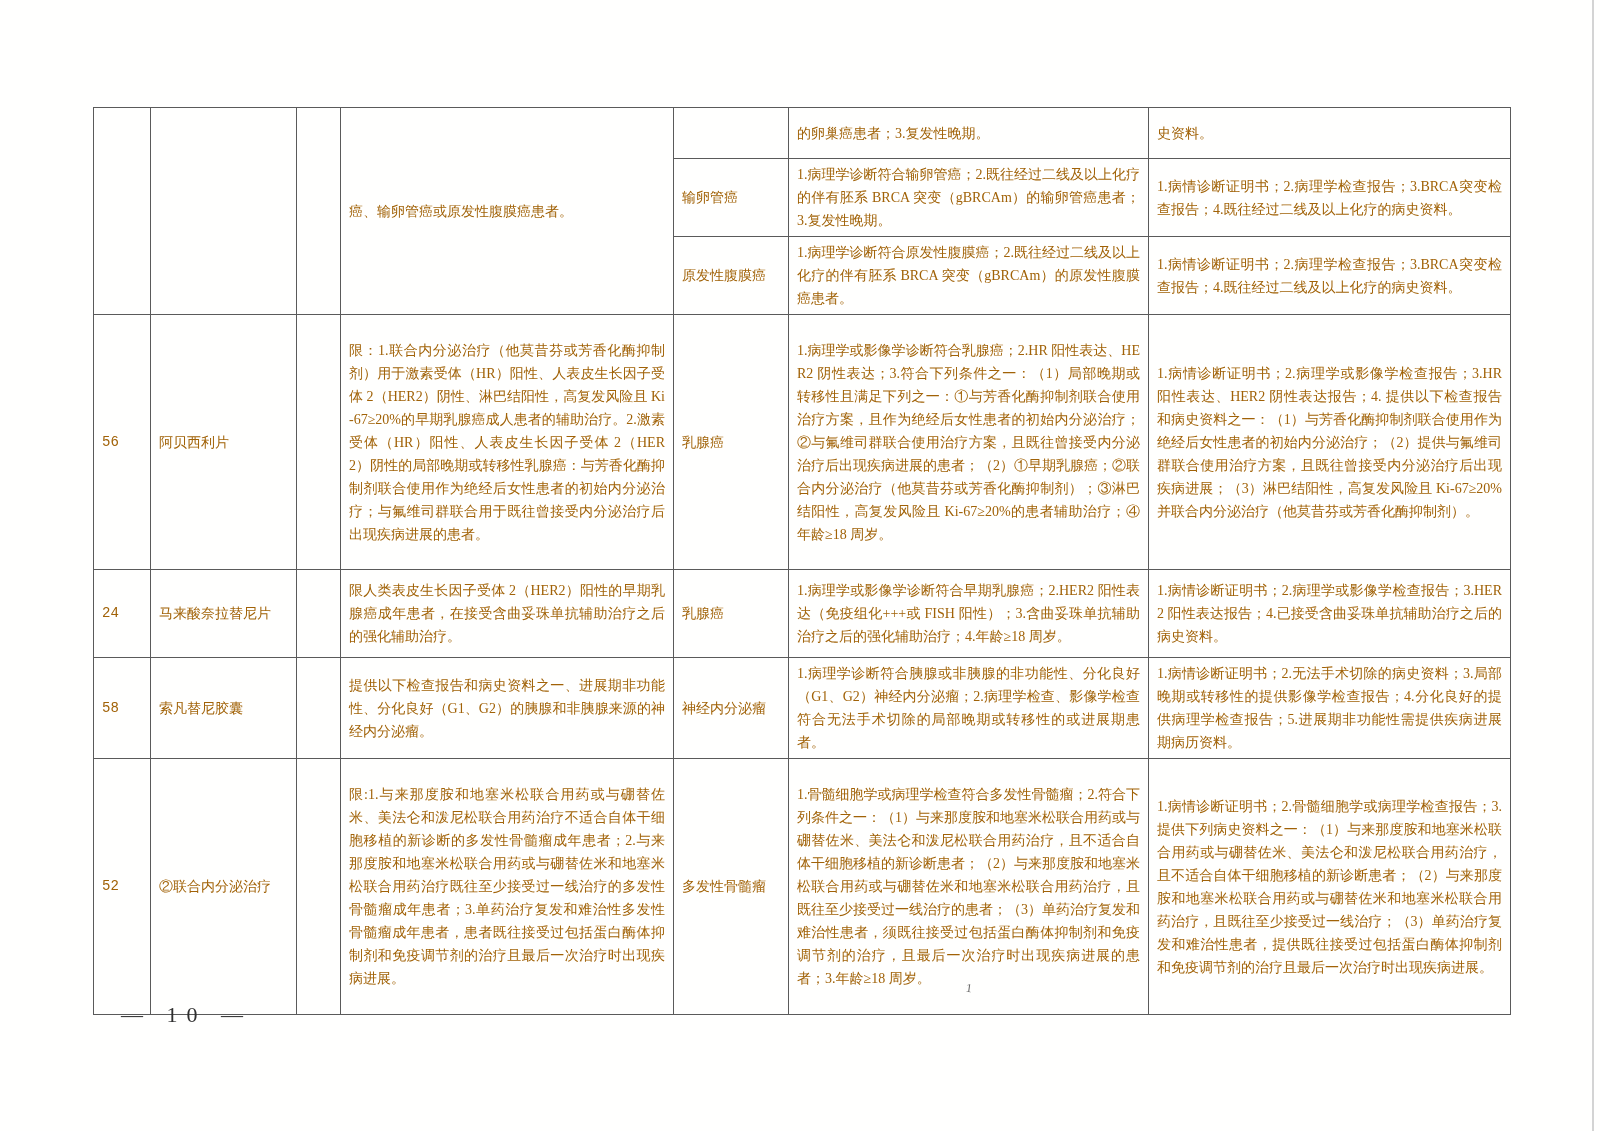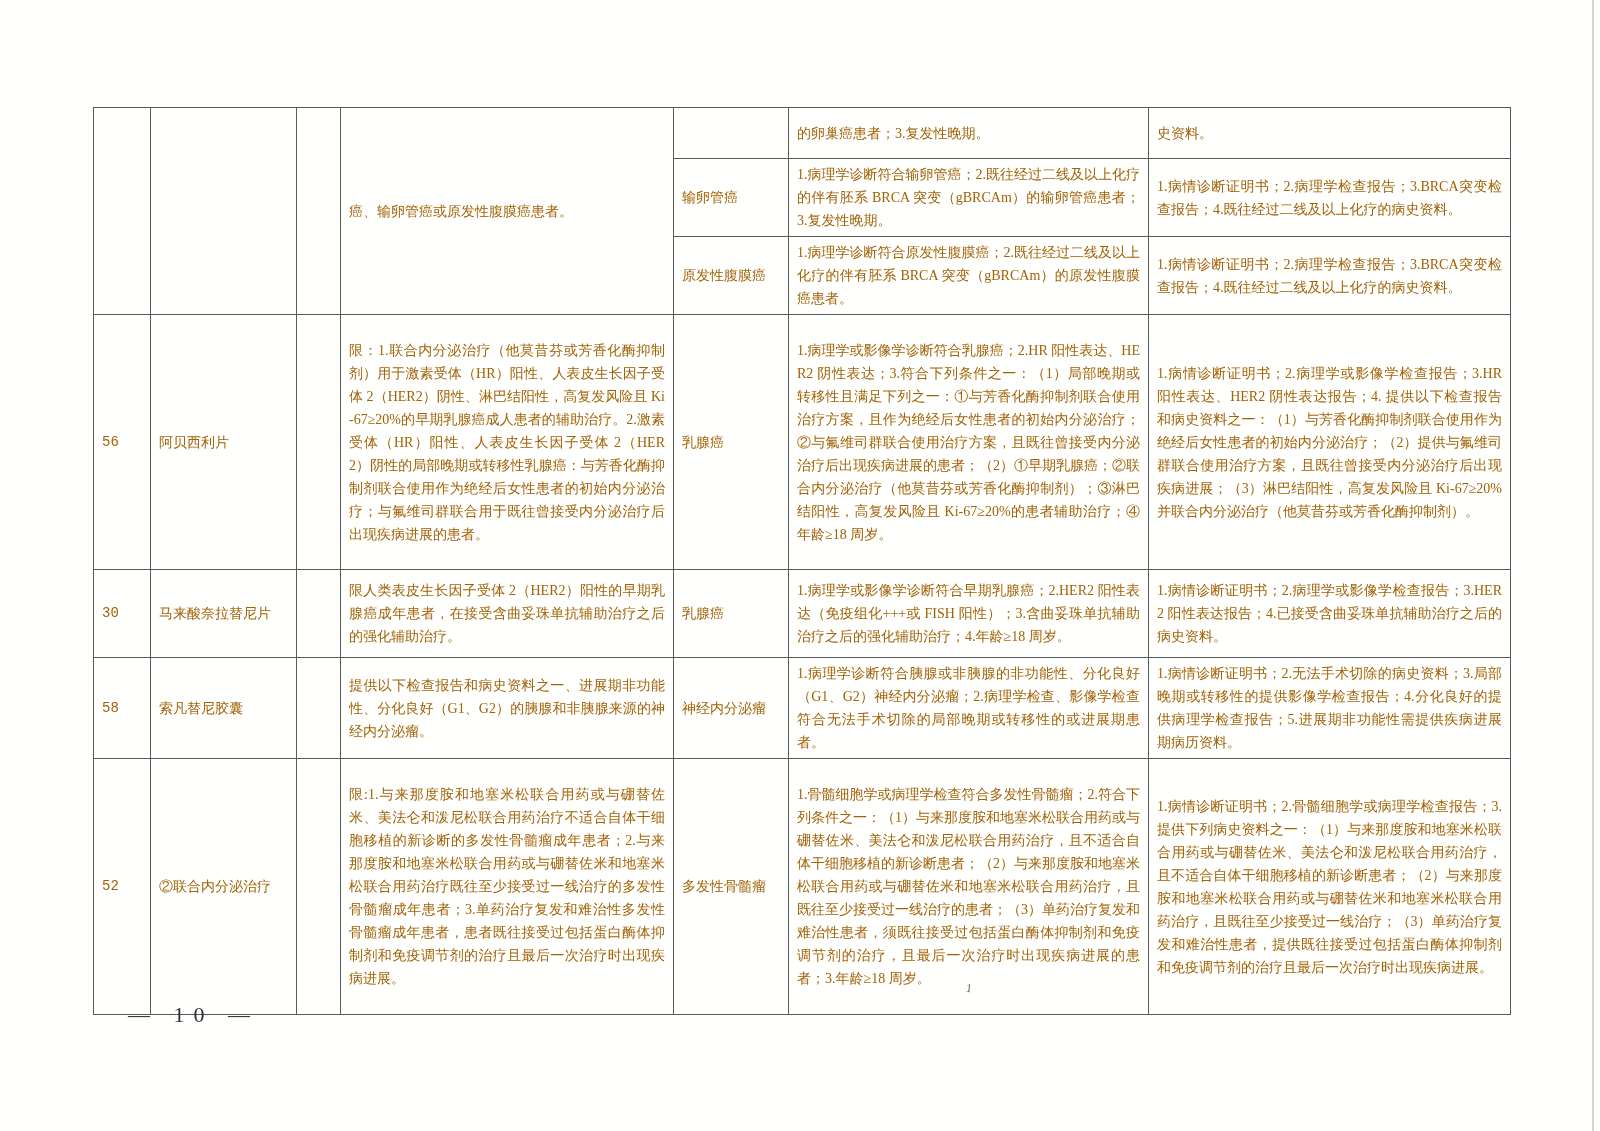--- a/index.html
+++ b/index.html
@@ -39,21 +39,21 @@
   td.c-disease{text-align:justify;margin-top:22px;}
   td.va-top{vertical-align:top;}
   tr.h-a{height:51px;}
   tr.h-b{height:68px;}
   tr.h-c{height:65px;}
   tr.h-56{height:255px;}
   tr.h-57{height:88px;}
   tr.h-58{height:95px;}
   tr.h-59{height:256px;}
   .pageno{
-    position:absolute;left:128px;top:1002px;
+    position:absolute;left:121px;top:1002px;
     font-size:22px;letter-spacing:9px;color:#2f2f2f;
     font-family:"Liberation Serif","DejaVu Serif",serif;
   }
   .stray{
     position:absolute;left:966px;top:981px;
     font-size:12px;color:#666;transform:rotate(8deg);
   }
 </style>
 </head>
 <body>
@@ -97,21 +97,21 @@
     <td class="c-no">56</td>
     <td class="c-drug">阿贝西利片</td>
     <td></td>
     <td class="va-top">限：1.联合内分泌治疗（他莫昔芬或芳香化酶抑制剂）用于激素受体（HR）阳性、人表皮生长因子受体 2（HER2）阴性、淋巴结阳性，高复发风险且 Ki-67≥20%的早期乳腺癌成人患者的辅助治疗。2.激素受体（HR）阳性、人表皮生长因子受体 2（HER2）阴性的局部晚期或转移性乳腺癌：与芳香化酶抑制剂联合使用作为绝经后女性患者的初始内分泌治疗；与氟维司群联合用于既往曾接受内分泌治疗后出现疾病进展的患者。</td>
     <td class="c-disease">乳腺癌</td>
     <td class="va-top">1.病理学或影像学诊断符合乳腺癌；2.HR 阳性表达、HER2 阴性表达；3.符合下列条件之一：（1）局部晚期或转移性且满足下列之一：①与芳香化酶抑制剂联合使用治疗方案，且作为绝经后女性患者的初始内分泌治疗；②与氟维司群联合使用治疗方案，且既往曾接受内分泌治疗后出现疾病进展的患者；（2）①早期乳腺癌；②联合内分泌治疗（他莫昔芬或芳香化酶抑制剂）；③淋巴结阳性，高复发风险且 Ki-67≥20%的患者辅助治疗；④年龄≥18 周岁。</td>
     <td>1.病情诊断证明书；2.病理学或影像学检查报告；3.HR 阳性表达、HER2 阴性表达报告；4. 提供以下检查报告和病史资料之一：（1）与芳香化酶抑制剂联合使用作为绝经后女性患者的初始内分泌治疗；（2）提供与氟维司群联合使用治疗方案，且既往曾接受内分泌治疗后出现疾病进展；（3）淋巴结阳性，高复发风险且 Ki-67≥20%并联合内分泌治疗（他莫昔芬或芳香化酶抑制剂）。</td>
   </tr>
 
   <tr class="h-57">
-    <td class="c-no">30</td>
+    <td class="c-no">24</td>
     <td class="c-drug">马来酸奈拉替尼片</td>
     <td></td>
     <td>限人类表皮生长因子受体 2（HER2）阳性的早期乳腺癌成年患者，在接受含曲妥珠单抗辅助治疗之后的强化辅助治疗。</td>
     <td class="c-disease">乳腺癌</td>
     <td>1.病理学或影像学诊断符合早期乳腺癌；2.HER2 阳性表达（免疫组化+++或 FISH 阳性）；3.含曲妥珠单抗辅助治疗之后的强化辅助治疗；4.年龄≥18 周岁。</td>
     <td>1.病情诊断证明书；2.病理学或影像学检查报告；3.HER2 阳性表达报告；4.已接受含曲妥珠单抗辅助治疗之后的病史资料。</td>
   </tr>
 
   <tr class="h-58">
     <td class="c-no">58</td>

